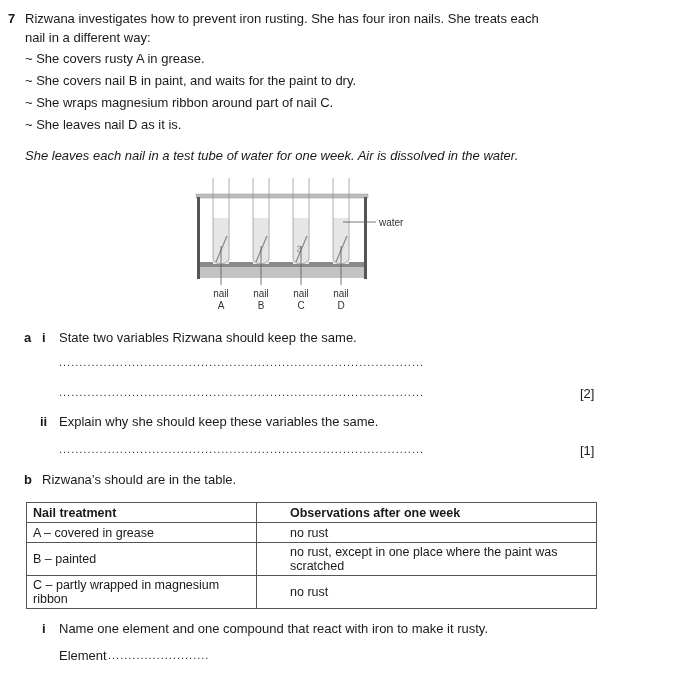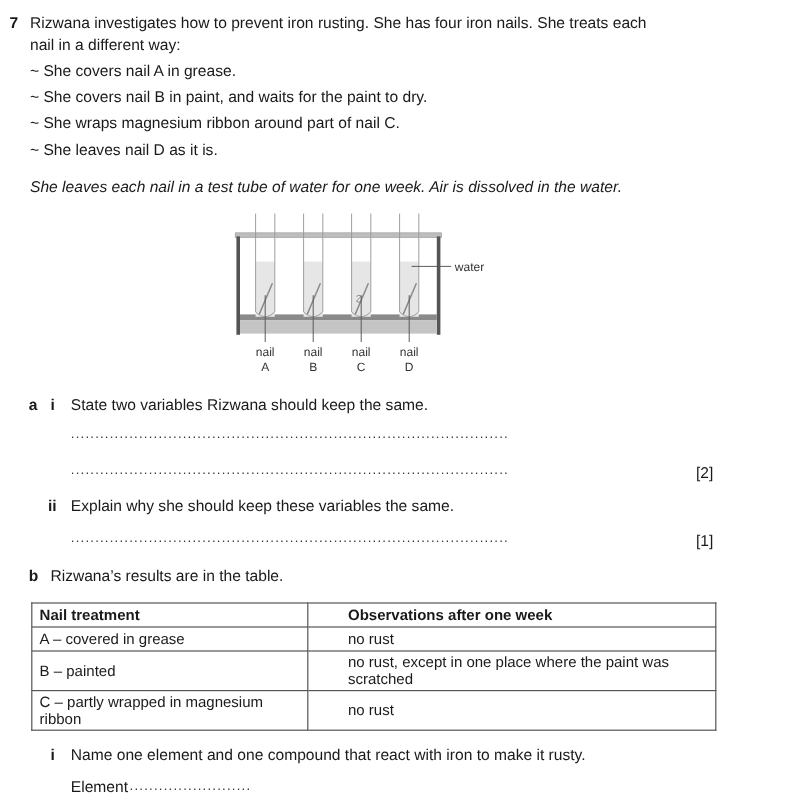--- a/index.html
+++ b/index.html
@@ -28,21 +28,21 @@
   table.results th:first-child, table.results td:first-child { width: 217px; }
   table.results th:last-child, table.results td:last-child { width: 300px; padding-left: 33px; }
   svg text { font-family: "Liberation Sans", "DejaVu Sans", sans-serif; }
 </style>
 </head>
 <body>
 
 <div class="abs qnum">7</div>
 <div class="abs intro1">Rizwana investigates how to prevent iron rusting. She has four iron nails. She treats each</div>
 <div class="abs intro2">nail in a different way:</div>
-<div class="abs bullet" style="top:51px">~ She covers nail A in grease.</div>
+<div class="abs bullet" style="top:51px">~ She covers rusty A in grease.</div>
 <div class="abs bullet" style="top:73px">~ She covers nail B in paint, and waits for the paint to dry.</div>
 <div class="abs bullet" style="top:95px">~ She wraps magnesium ribbon around part of nail C.</div>
 <div class="abs bullet" style="top:117px">~ She leaves nail D as it is.</div>
 <div class="abs sent">She leaves each nail in a test tube of water for one week. Air is dissolved in the water.</div>
 
 <svg class="abs" style="left:180px; top:170px;" width="250" height="150" viewBox="0 0 250 150">
 
   <rect x="16" y="24" width="172" height="4" fill="#bdbdbd" stroke="#9a9a9a" stroke-width="0.5"></rect>
 
   <rect x="17" y="27" width="3" height="82" fill="#555"></rect>
@@ -100,21 +100,21 @@
 <div class="abs dots" style="left:59px; top:356px; font-size:11px;">..........................................................................................</div>
 <div class="abs dots" style="left:59px; top:386px; font-size:11px;">..........................................................................................</div>
 <div class="abs marks" style="top:386px;">[2]</div>
 
 <div class="abs bold" style="left:40px; top:414px;">ii</div>
 <div class="abs" style="left:59px; top:414px;">Explain why she should keep these variables the same.</div>
 <div class="abs dots" style="left:59px; top:443px; font-size:11px;">..........................................................................................</div>
 <div class="abs marks" style="top:443px;">[1]</div>
 
 <div class="abs bold" style="left:24px; top:472px;">b</div>
-<div class="abs" style="left:42px; top:472px;">Rizwana’s results are in the table.</div>
+<div class="abs" style="left:42px; top:472px;">Rizwana’s should are in the table.</div>
 
 <table class="results">
   <thead>
     <tr>
       <th>Nail treatment</th>
       <th>Observations after one week</th>
     </tr>
   </thead>
   <tbody>
     <tr>

